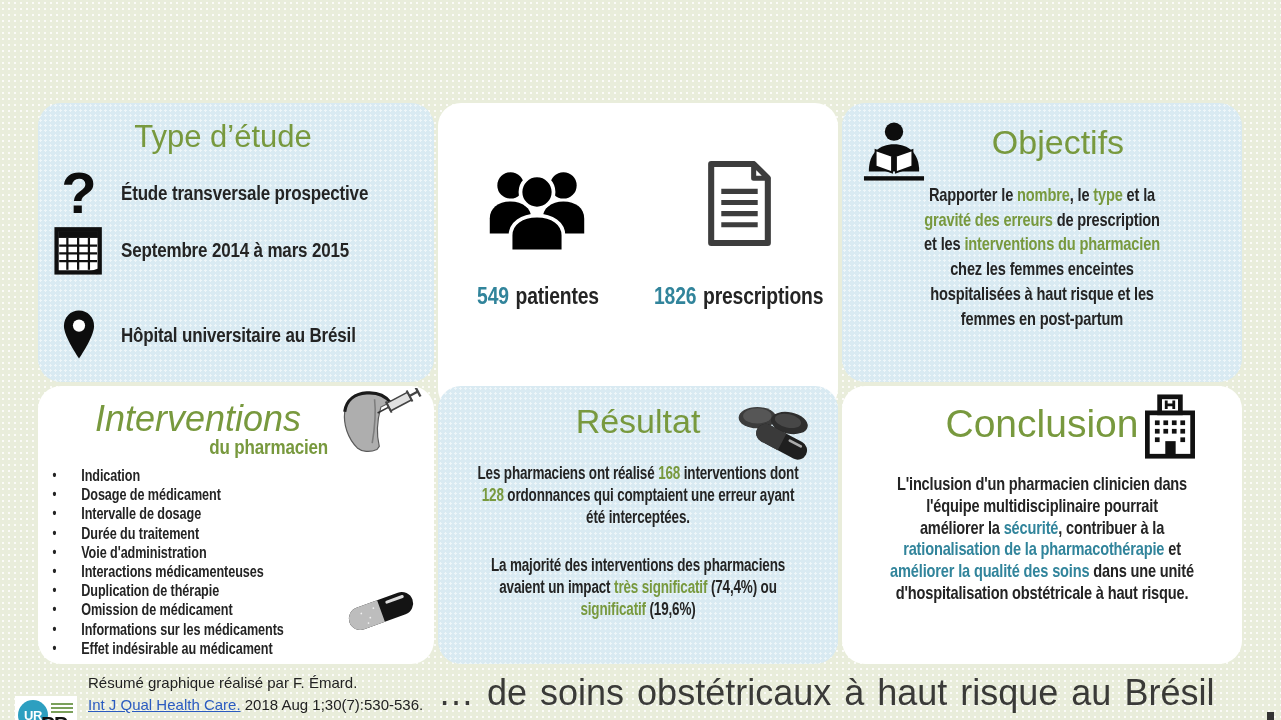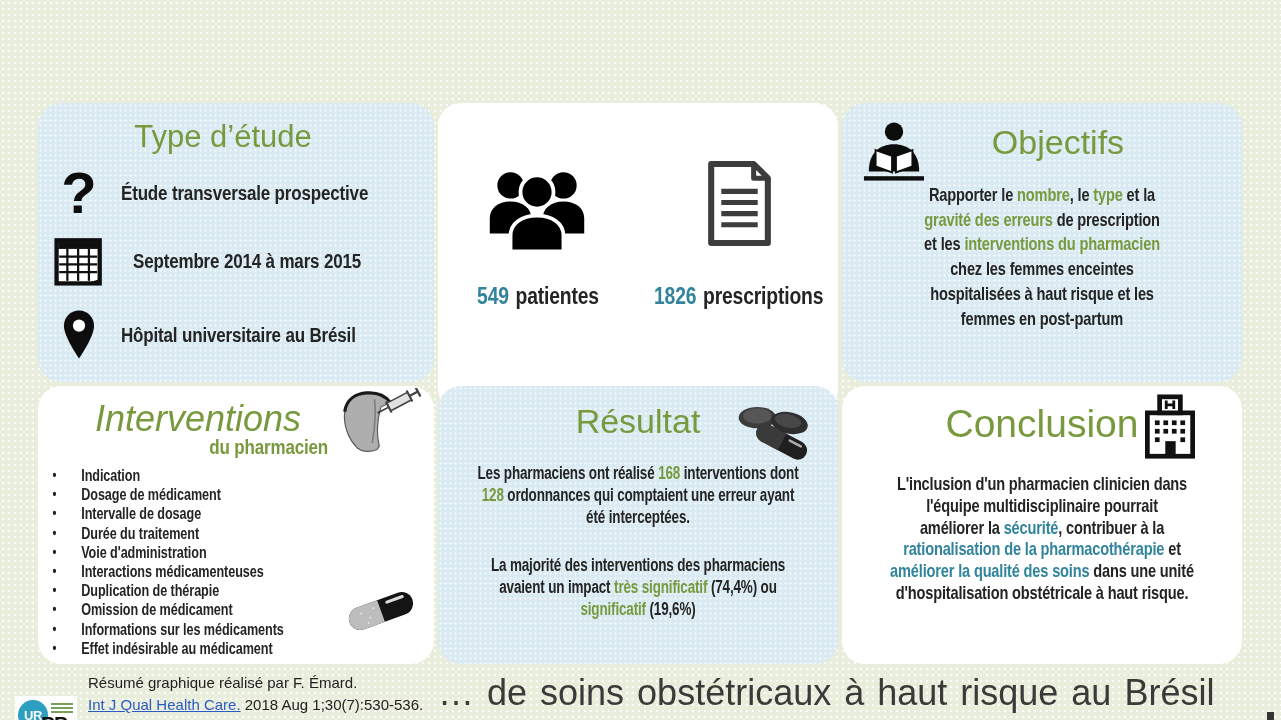--- a/index.html
+++ b/index.html
@@ -85,21 +85,21 @@
 
 
   <section class="panel blue p1">
     <h2 class="green-title" style="left:0;top:16px;width:370px;font-size:31px;">Type d’étude</h2>
 
     <div class="study-row" style="top:62px;">
       <div class="study-icon-box qmark">?</div>
       <div class="study-text cond">Étude transversale prospective</div>
     </div>
 
-    <div class="study-row" style="top:130px;gap:12px;">
+    <div class="study-row" style="top:119px;">
       <div class="study-icon-box">
         <svg width="50" height="52" viewBox="0 0 58 60">
           <rect x="3" y="6" width="50" height="50" fill="#fff" stroke="#0f0f0f" stroke-width="5"></rect>
           <rect x="5" y="8" width="46" height="8" fill="#0f0f0f"></rect>
           <g stroke="#0f0f0f" stroke-width="2.6">
             <line x1="15.5" y1="16" x2="15.5" y2="53"></line>
               <line x1="28" y1="16" x2="28" y2="53"></line>
               <line x1="40.5" y1="16" x2="40.5" y2="53"></line>
             <line x1="6" y1="25" x2="50" y2="25"></line>
               <line x1="6" y1="34" x2="50" y2="34"></line>

